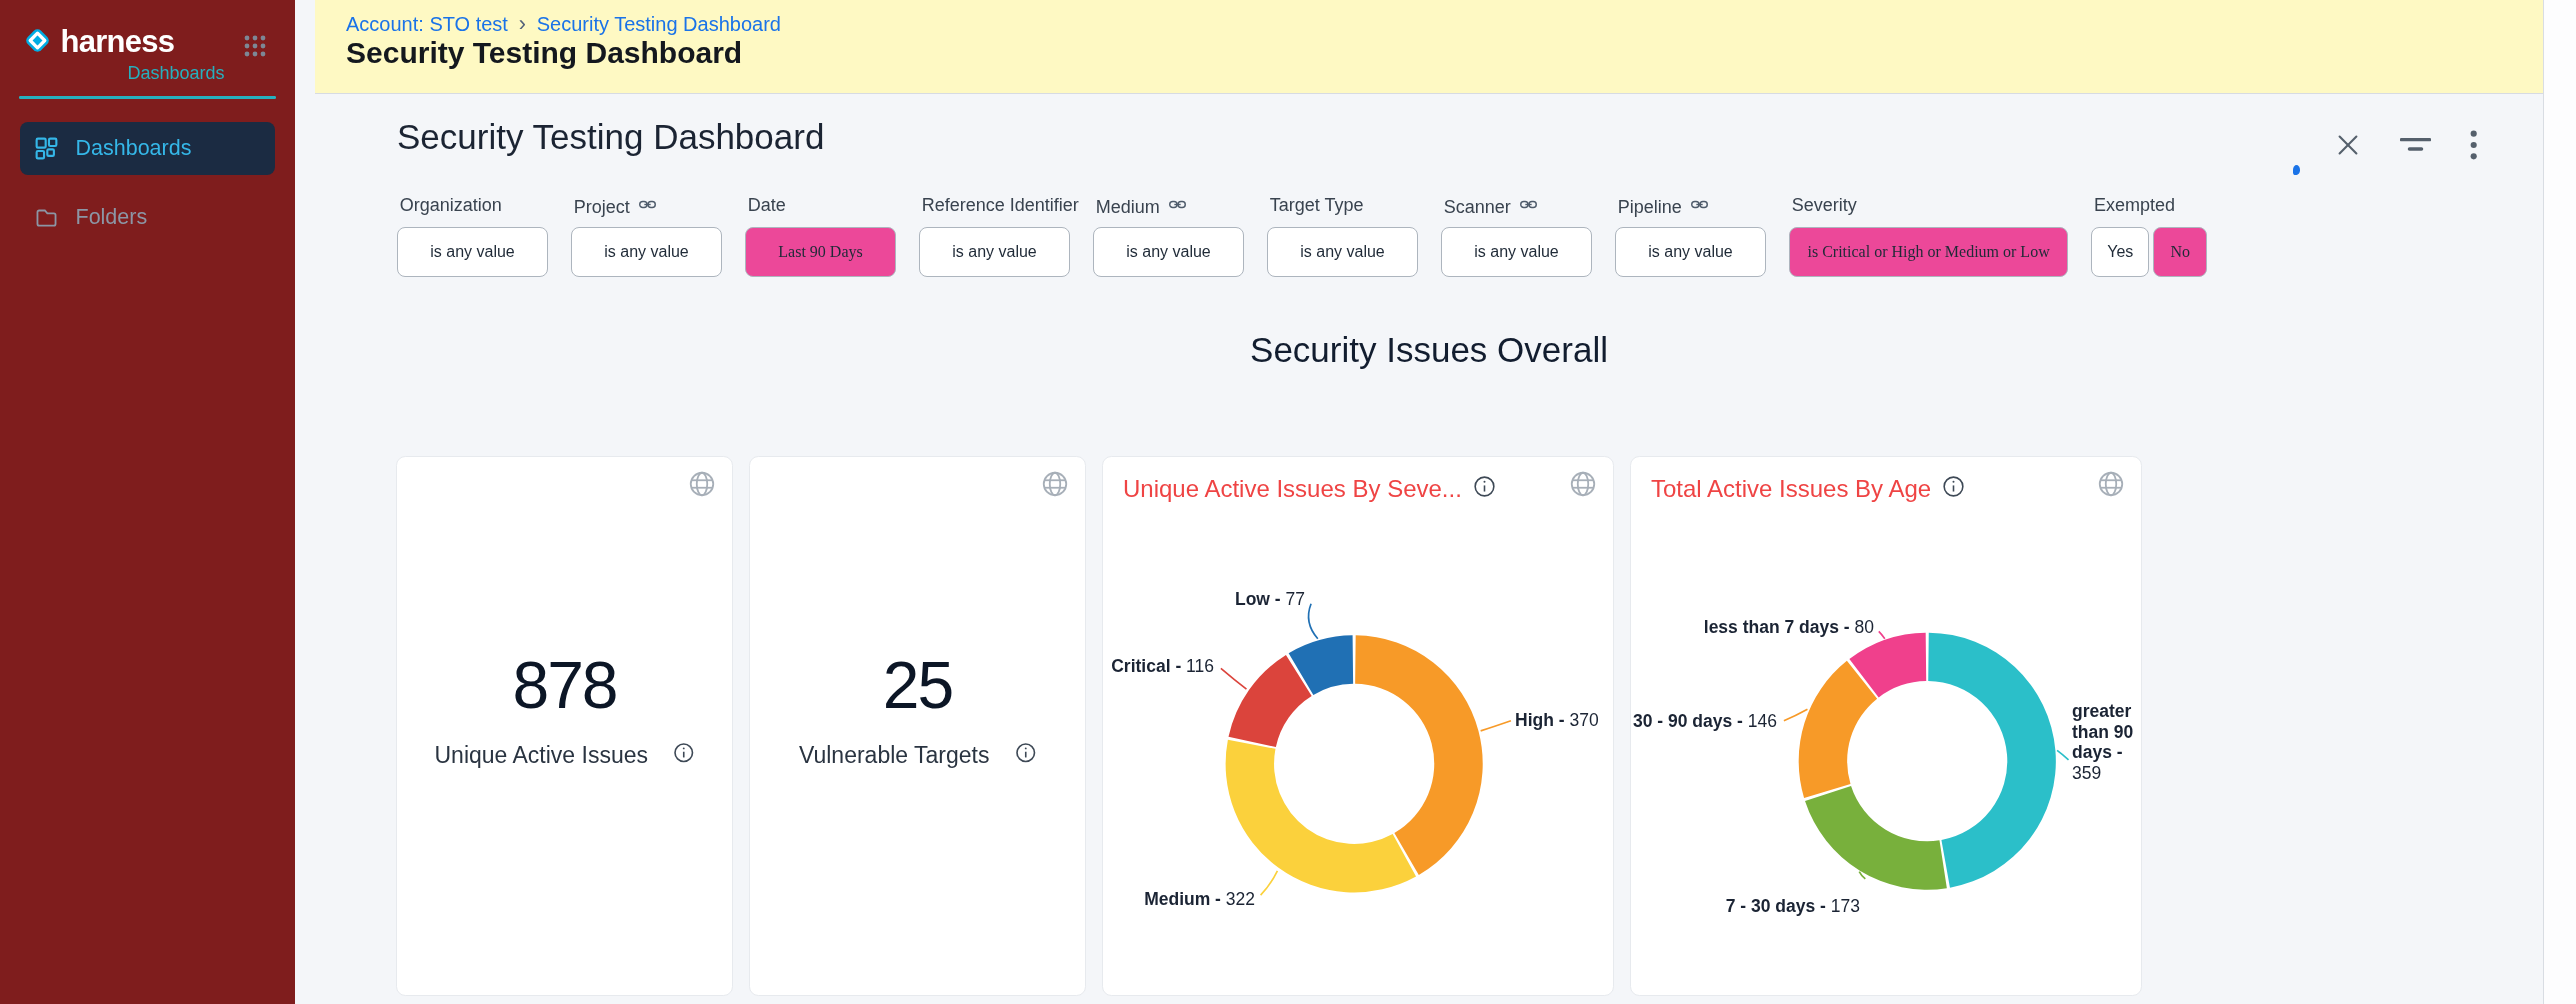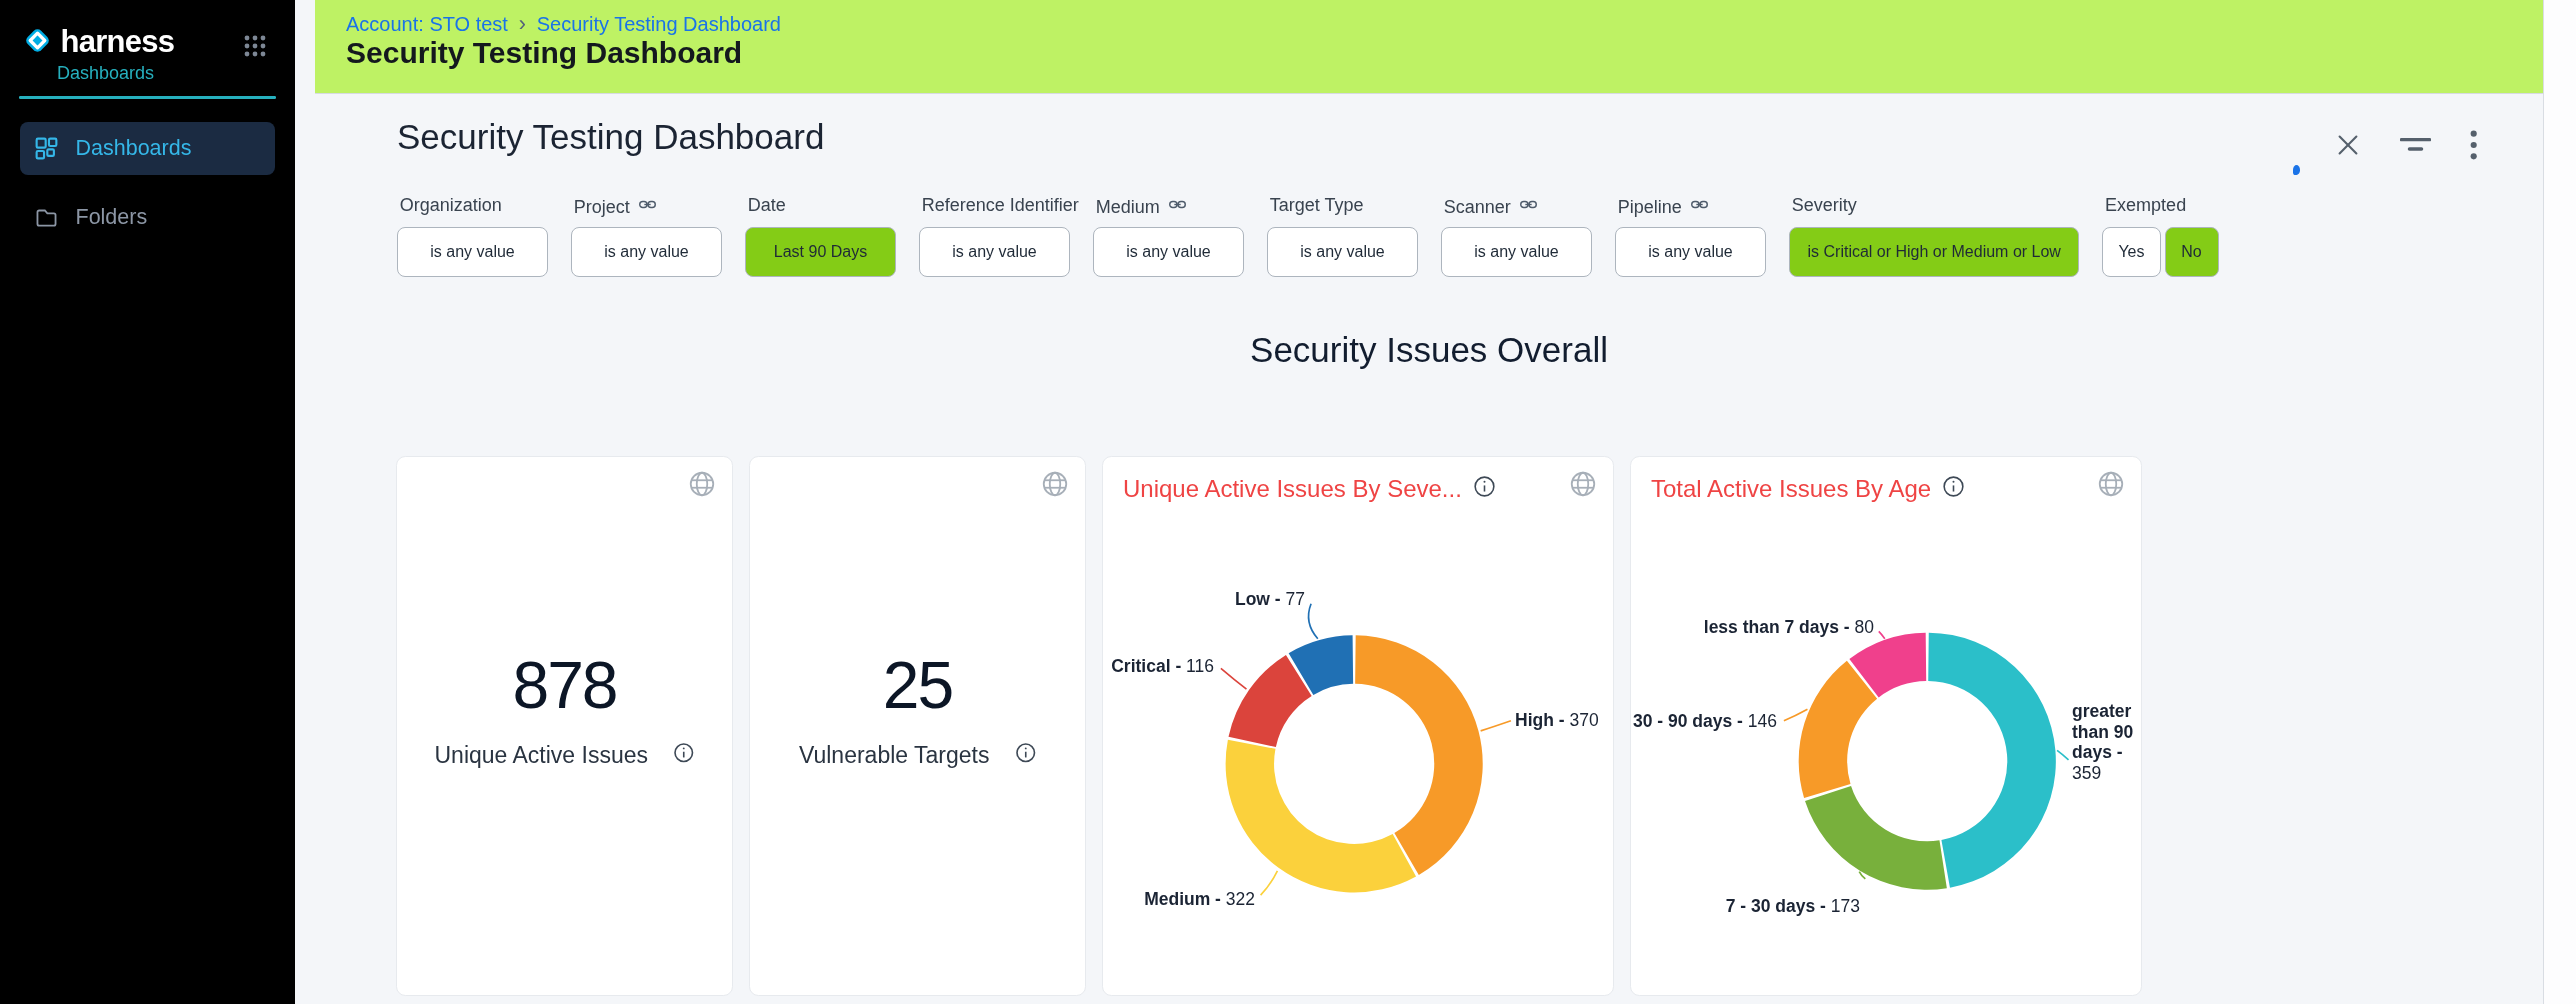--- a/index.html
+++ b/index.html
@@ -3,34 +3,34 @@
 <meta charset="utf-8">
 <style>
   * { margin:0; padding:0; box-sizing:border-box; }
   html,body { width:2576px; height:1005px; }
   body {
     position:relative; overflow:hidden;
     font-family:"Liberation Sans", sans-serif;
     background:#F4F6F9; color:#1B2433;
   }
   
-  .sidebar { position:absolute; left:0; top:0; bottom:0; width:295px; background:#000000; }
+  .sidebar { position:absolute; left:0; top:0; bottom:0; width:295px; background:#7f1d1d;text-align:center; }
   .logo-row { display:flex; align-items:center; gap:5.4px; padding:23px 0 0 20px; cursor:pointer; }
   .brand { color:#FFFFFF; font-size:31px; font-weight:700; letter-spacing:-0.7px; }
   .product { color:#26B0BE; font-size:18px; margin:2.7px 0 0 57px; }
   .grid-icon { position:absolute; top:34px; right:28px; cursor:pointer; }
   .side-divider { height:3.4px; background:#26B0BE; margin:12px 19px 0 19px; border-radius:1.3px; }
   .nav { margin-top:23px; }
   .nav-item { display:flex; align-items:center; gap:17.5px; height:53px; margin:0 20px 16px 20px;
               padding-left:15px; border-radius:8px; font-size:21.5px; color:#8C96A5; cursor:pointer; }
   .nav-item.active { background:#1B2B42; color:#35B7E8; }
   .nav-item .ni { width:23px; height:23px; flex:none; }
   
   .header { position:absolute; left:315px; top:0; height:94px; right:33px;
-            background:#bef264; border-bottom:1.3px solid #D7DBE2; }
+            background:#fef9c3; border-bottom:1.3px solid #D7DBE2; }
   .breadcrumb { position:absolute; left:31px; top:12px; font-size:20px; color:#1A73E8;
                 display:flex; align-items:center; gap:10.8px; }
   .crumb { cursor:pointer; }
   .crumb-sep { color:#53627A; font-size:21.5px; }
   .page-title { position:absolute; left:31px; top:36px; font-size:30px; font-weight:700; color:#14181E; }
   
   .scroll-track { position:absolute; right:0; top:0; bottom:0; width:33px;
                   background:#FDFDFE; border-left:1.3px solid #D9DDE3; }
   
   .content { position:absolute; left:315px; top:94px; right:33px; bottom:0; background:#F4F6F9; }
@@ -41,21 +41,21 @@
                 background:#1A73E8; border-radius:50% 50% 50% 2.7px; }
   
   .filter-bar { position:absolute; left:82px; top:101px; display:flex; gap:23px; }
   .filter { position:relative; padding-top:32px; }
   .filter-label { position:absolute; left:2.7px; top:0; font-size:18px; color:#39434F;
                   white-space:nowrap; display:flex; align-items:center; gap:8px; }
   .filter-field { min-width:151px; height:50px; border:1.3px solid #ADB5BE; border-radius:8px;
                   background:#FFFFFF; font-size:16px; color:#1F2A37;
                   display:flex; align-items:center; justify-content:center;
                   padding:0 17.5px; white-space:nowrap; cursor:pointer; }
-  .filter-field.highlighted { background:#84cc16; }
+  .filter-field.highlighted { background:#ec4899;font-family:Liberation Serif, serif; }
   .btn-row { display:flex; gap:4px; }
   .btn-row .filter-field { min-width:54px; padding:0 15px; }
   .section-title { position:absolute; top:236px; left:0; width:100%; text-align:center;
                    font-size:35px; font-weight:400; color:#121D2F; }
   
   .cards { position:absolute; top:362px; left:81px; display:flex; gap:16px; }
   .card { position:relative; height:540px; background:#FFFFFF;
           border:1.3px solid #E7EAEE; border-radius:9.4px; }
   .card.stat { width:337px; }
   .card.chart { width:512px; }

